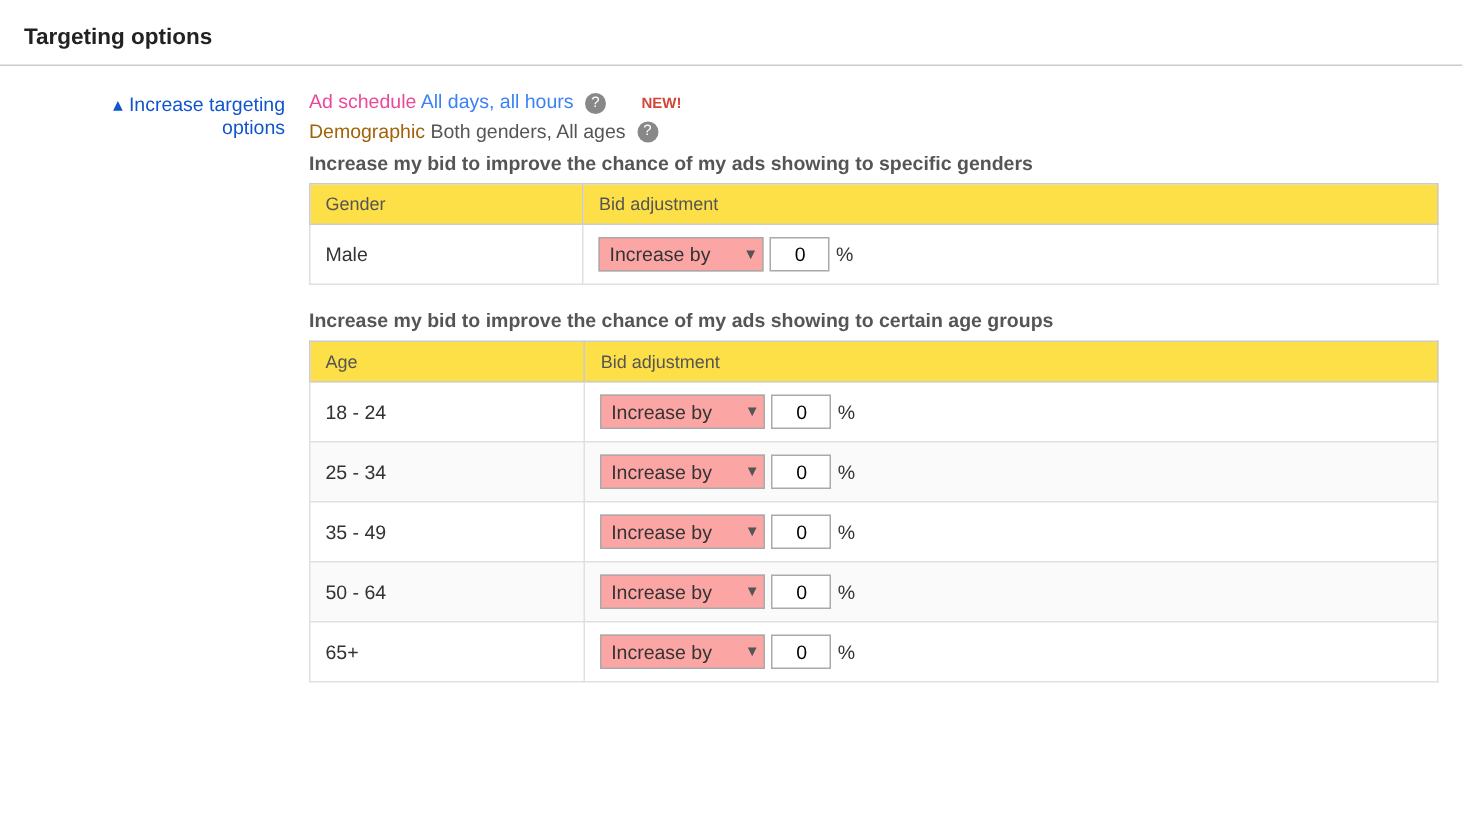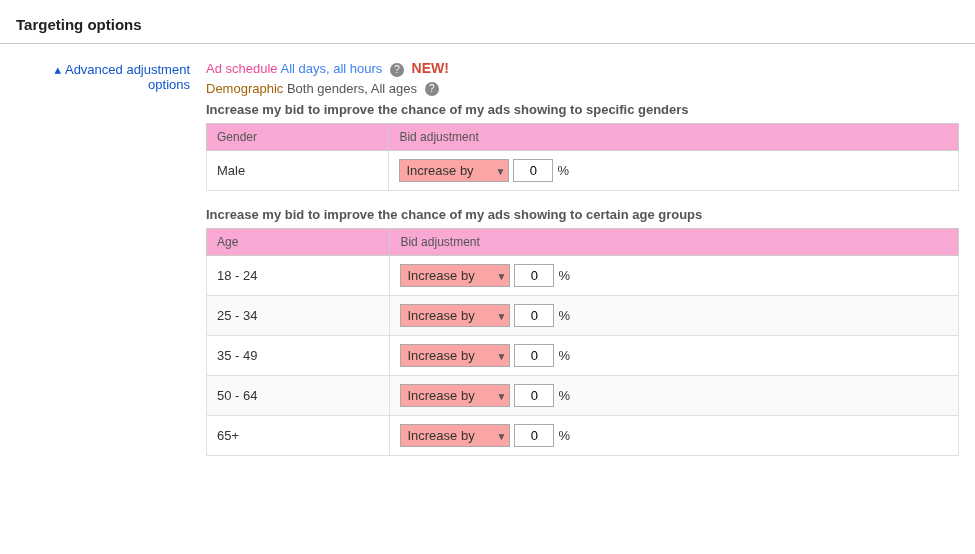--- a/index.html
+++ b/index.html
@@ -68,23 +68,23 @@
       color: #ec4899;
       text-decoration: none;
     }
 
     .ad-schedule-line .all-days {
       color: #3b82f6;
     }
 
     .new-badge {
       color: #d14836;
-      font-size: 14px;
+      font-size: 10px;
       font-weight: bold;
-      margin-left: 4px;
+      margin-left: 20px;
     }
 
     .help-icon {
       display: inline-block;
       width: 14px;
       height: 14px;
       background: #888;
       border-radius: 50%;
       color: #fff;
       font-size: 10px;
@@ -117,21 +117,21 @@
     }
 
     .targeting-table {
       width: 100%;
       border-collapse: collapse;
       border: 1px solid #ccc;
       margin-bottom: 16px;
     }
 
     .targeting-table th {
-      background: #f9a8d4;
+      background: #fde047;
       border: 1px solid #ccc;
       padding: 6px 10px;
       text-align: left;
       font-weight: normal;
       color: #555;
       font-size: 12px;
     }
 
     .targeting-table td {
       border: 1px solid #e0e0e0;
@@ -194,21 +194,21 @@
       color: #333;
     }
   </style>
 </head>
 <body>
 
 <div class="page-title">Targeting options</div>
 
 <div class="section-row">
   <div class="section-label">
-    <span class="caret-icon">▴</span><a href="#"><span>Advanced adjustment</span><br><span>options</span></a>
+    <span class="caret-icon">▴</span><a href="#"><span>Increase targeting</span><br><span>options</span></a>
   </div>
   <div class="section-content">
 
     <div class="ad-schedule-line">
       <a href="#">Ad schedule</a>
       <span class="all-days"> <span>All days, all hours</span></span>
       <span class="help-icon">?</span>
       <span class="new-badge">NEW!</span>
     </div>
 

